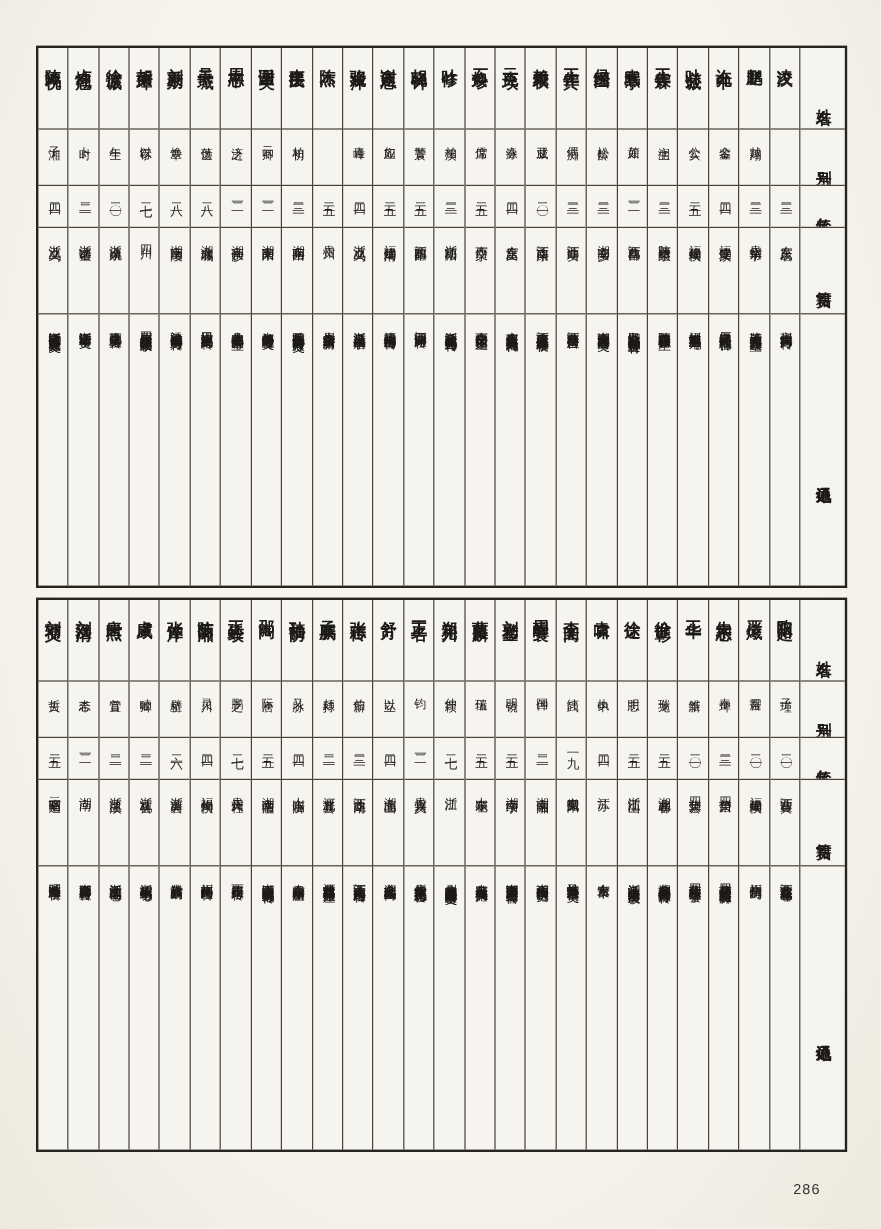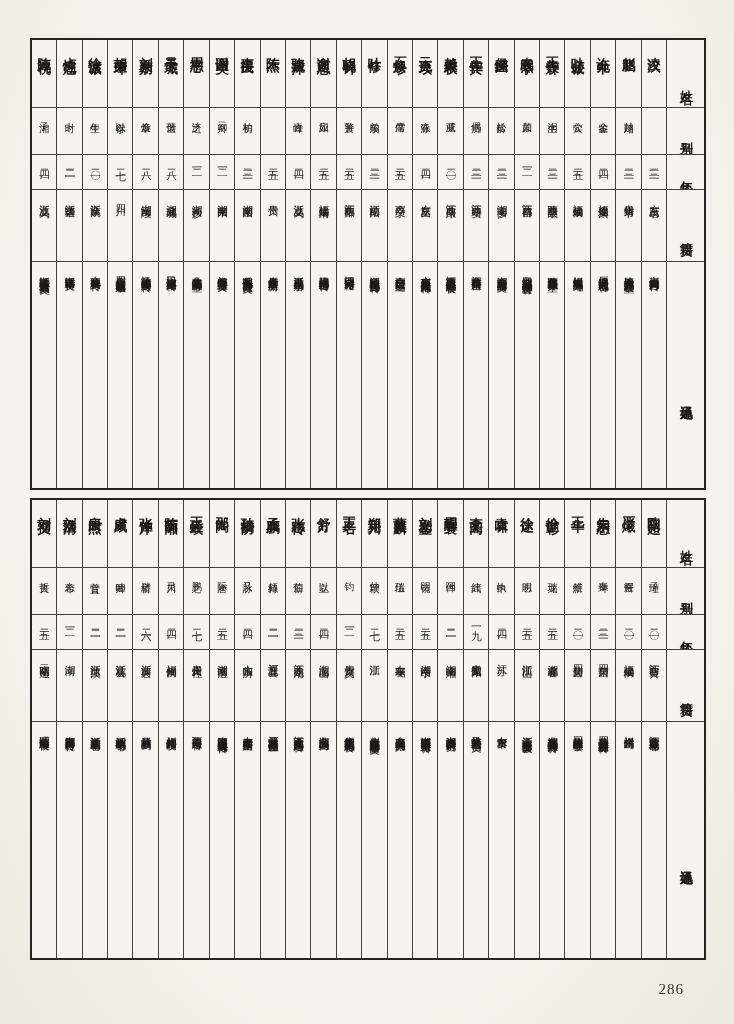--- a/index.html
+++ b/index.html
@@ -44,22 +44,22 @@
   .cell-address .vtext{font-size:10.5px;max-height:212px;letter-spacing:0.5px;}
   .header-col .cell{align-items:center;justify-content:center;padding-top:0;}
   .header-col .vtext{font-size:13px;font-weight:700;max-height:none;}
   .hs-name{letter-spacing:16px;transform:translateY(8px);}
   .hs-alias{letter-spacing:4px;transform:translateY(2px);}
   .hs-age{letter-spacing:1px;}
   .hs-origin{letter-spacing:16px;transform:translateY(8px);}
   .hs-address{letter-spacing:42px;transform:translateY(21px);}
   #page-number{
     position:absolute;right:50px;bottom:26px;
-    font-size:15px;letter-spacing:1px;color:#35332e;
-    font-family:Liberation Serif, serif;
+    font-size:12px;letter-spacing:1px;color:#35332e;
+    font-family:Liberation Sans, sans-serif;
   }
 </style>
 </head>
 <body>
 
 <div id="table-top" class="dir-table">
     <div class="col header-col">
       <div class="cell cell-name">
         <span class="vtext hs-name">姓名</span>
       </div>

